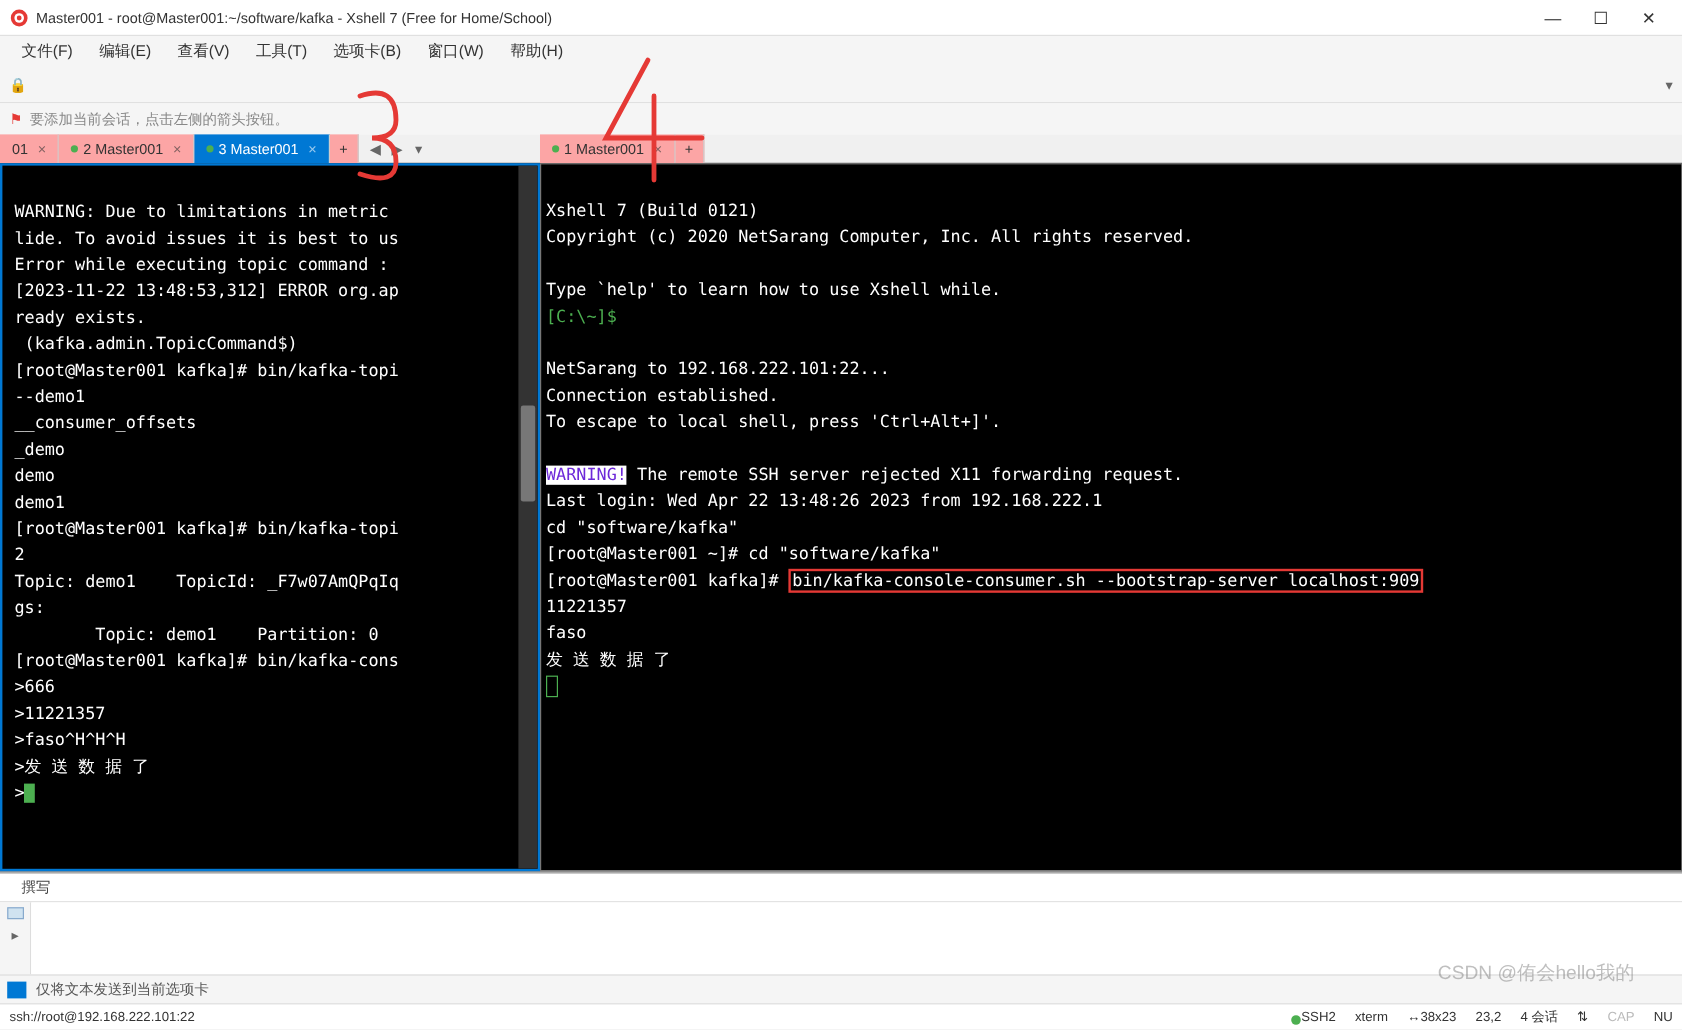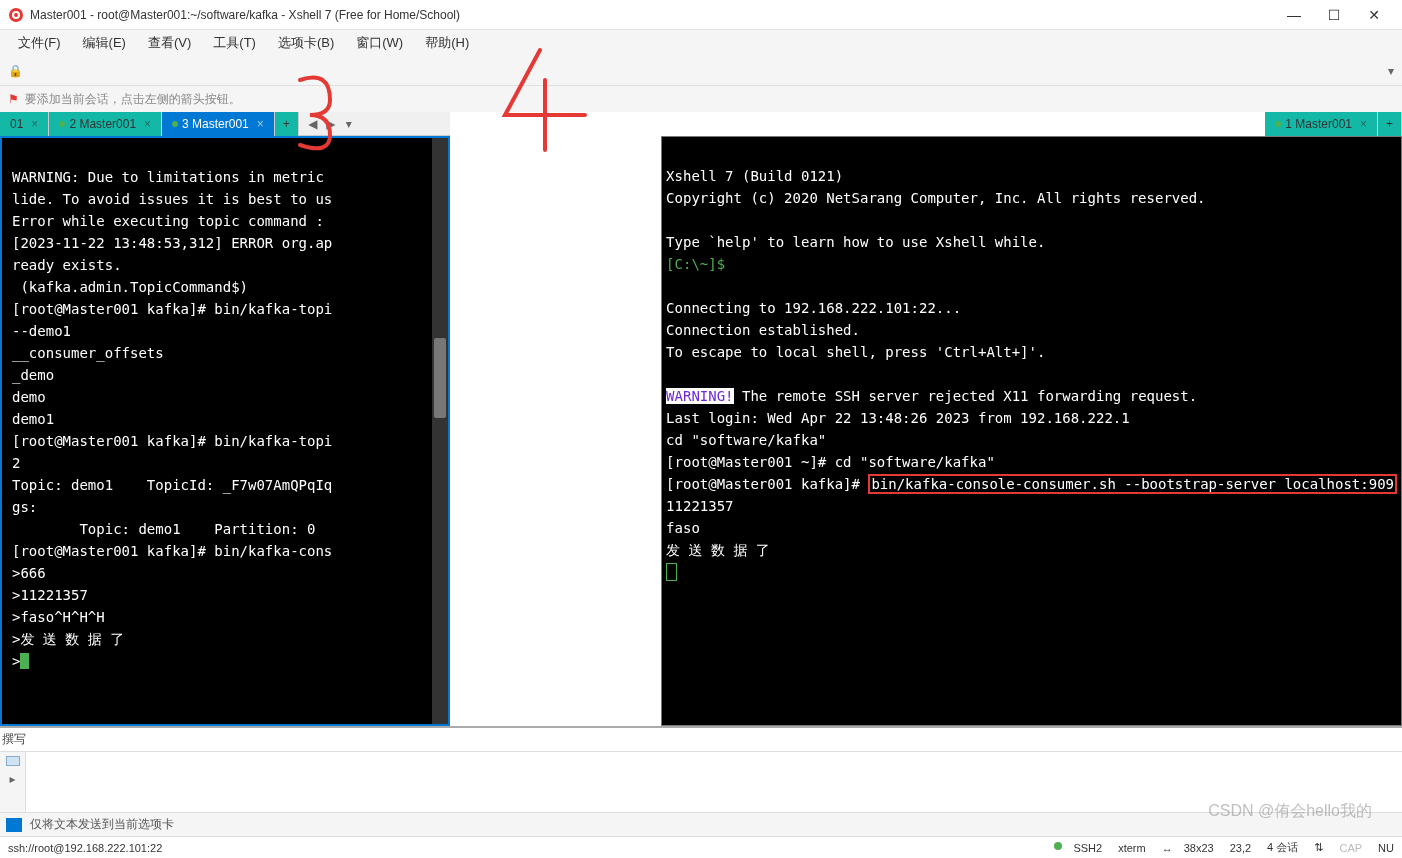--- a/index.html
+++ b/index.html
@@ -12,54 +12,54 @@
 .menubar .menu-item { padding: 3px 10px; color: #333; font-size: 13px; }
 .addressbar { height: 30px; background: #f5f5f5; display: flex; align-items: center; padding: 0 8px; color: #999; border-bottom: 1px solid #e0e0e0; }
 .addressbar .lock { color: #d4a84b; margin-right: 6px; }
 .addressbar .url { flex: 1; font-size: 13px; margin-top: 48px; }
 .addressbar .dropdown { color: #666; }
 .hintbar { height: 26px; background: #f5f5f5; display: flex; align-items: center; padding: 0 8px; color: #888; font-size: 12px; }
 .hintbar .flag { color: #e53935; margin-right: 6px; }
 .panes { flex: 1; display: flex; min-height: 0; }
 .pane { display: flex; flex-direction: column; background: #fff; min-height: 0; }
 .pane.left { width: 450px; }
-.pane.right { flex: 1; align-items: flex-end; }
+.pane.right { flex: 1; }
 .tabbar { height: 24px; background: #f0f0f0; display: flex; align-items: center; border-bottom: 1px solid #ccc; }
-.tab { height: 24px; padding: 0 10px; display: flex; align-items: center; gap: 4px; border-right: 1px solid #ccc; font-size: 12px; background: #14b8a6; color: #333; }
+.tab { height: 24px; padding: 0 10px; display: flex; align-items: center; gap: 4px; border-right: 1px solid #ccc; font-size: 12px; background: #fca5a5; color: #333; }
 .tab.active { background: #0078d4; color: #fff; }
 .tab .dot { width: 6px; height: 6px; border-radius: 50%; background: #4caf50; }
 .tab .close { margin-left: 4px; color: inherit; opacity: 0.6; }
 .tab.add { width: 24px; justify-content: center; padding: 0; }
 .tabnav { display: flex; align-items: center; gap: 2px; padding: 0 6px; }
 .tabnav span { width: 16px; text-align: center; color: #666; }
 .terminal { flex: 1; background: #000; color: #fff; font-family: Consolas, monospace; font-size: 14px; line-height: 22px; padding: 6px 4px; overflow: hidden; position: relative; white-space: pre; border: 1px solid #777; }
 .terminal.left-term { border: 2px solid #0078d4; padding-left: 10px; }
 .term-line { white-space: pre; }
 .scrollbar-stub { position: absolute; right: 0; top: 0; width: 16px; height: 100%; background: #333; }
 .scrollbar-thumb { position: absolute; right: 2px; top: 200px; width: 12px; height: 80px; background: #777; border-radius: 2px; }
 .green { color: #4caf50; }
 .hl-warn { background: #fff; color: #6d28d9; }
 .hl-cmd { border: 2px solid #e53935; color: #fff; padding: 0 1px; }
 .cursor { background: #4caf50; color: #000; }
 .compose { height: 110px; background: #fff; border-top: 2px solid #aaa; display: flex; flex-direction: column; }
-.compose-label { padding: 3px 2px; color: #444; font-size: 12px; border-bottom: 1px solid #ddd; }
+.compose-label { padding: 3px 18px; color: #444; font-size: 12px; border-bottom: 1px solid #ddd; }
 .compose-body { flex: 1; display: flex; }
 .compose-side { width: 26px; background: #f5f5f5; border-right: 1px solid #ddd; display: flex; flex-direction: column; align-items: center; padding-top: 4px; gap: 6px; }
 .compose-side .sq { width: 14px; height: 10px; background: #d0e3f0; border: 1px solid #88aacc; }
 .compose-main { flex: 1; background: #fff; }
 .compose-footer { height: 24px; background: #f5f5f5; border-top: 1px solid #ddd; display: flex; align-items: center; padding: 0 6px; color: #555; font-size: 12px; }
 .compose-footer .ficon { width: 16px; height: 14px; background: #0078d4; margin-right: 8px; }
 .statusbar { height: 22px; background: #fff; border-top: 1px solid #ddd; display: flex; align-items: center; padding: 0 8px; font-size: 11px; color: #333; }
 .statusbar .left { flex: 1; }
-.statusbar .item { margin-left: 16px; display: flex; align-items: flex-start; gap: 11px; }
+.statusbar .item { margin-left: 16px; display: flex; align-items: flex-end; gap: 0; }
 .statusbar .green-dot { width: 8px; height: 8px; border-radius: 50%; background: #4caf50; }
 .annotation { position: absolute; pointer-events: none; z-index: 100; }
 .ann3 { left: 290px; top: 60px; }
 .ann4 { left: 490px; top: 40px; }
-.watermark { position: absolute; right: 30px; bottom: 36px; color: rgba(128,128,128,0.5); font-size: 16px; pointer-events: none; }
+.watermark { position: absolute; right: 40px; bottom: 36px; color: rgba(128,128,128,0.5); font-size: 16px; pointer-events: none; }
 </style>
 </head>
 <body>
 
 <div class="titlebar">
   <span class="app-icon">
     <svg viewBox="0 0 16 16" width="16" height="16">
         <circle cx="8" cy="8" r="7" fill="#e53935"></circle>
         <circle cx="8" cy="8" r="4" fill="#fff"></circle>
         <circle cx="8" cy="8" r="2" fill="#e53935"></circle>
@@ -153,21 +153,21 @@
       </div>
       <div class="tab add">+</div>
     </div>
     <div class="terminal">
 <span class="term-line">Xshell 7 (Build 0121)</span>
 <span class="term-line">Copyright (c) 2020 NetSarang Computer, Inc. All rights reserved.</span>
 <span class="term-line"></span>
 <span class="term-line">Type `help' to learn how to use Xshell while.</span>
 <span class="term-line"><span class="green">[C:\~]$</span></span>
 <span class="term-line"></span>
-<span class="term-line">Connecting to 192.168.222.101:22...</span>
+<span class="term-line">NetSarang to 192.168.222.101:22...</span>
 <span class="term-line">Connection established.</span>
 <span class="term-line">To escape to local shell, press 'Ctrl+Alt+]'.</span>
 <span class="term-line"></span>
 <span class="term-line"><span class="hl-warn">WARNING!</span><span> The remote SSH server rejected X11 forwarding request.</span></span>
 <span class="term-line">Last login: Wed Apr 22 13:48:26 2023 from 192.168.222.1</span>
 <span class="term-line">cd "software/kafka"</span>
 <span class="term-line">[root@Master001 ~]# cd "software/kafka"</span>
 <span class="term-line"><span>[root@Master001 kafka]# </span><span class="hl-cmd">bin/kafka-console-consumer.sh --bootstrap-server localhost:909</span></span>
 <span class="term-line">11221357</span>
 <span class="term-line">faso</span>

